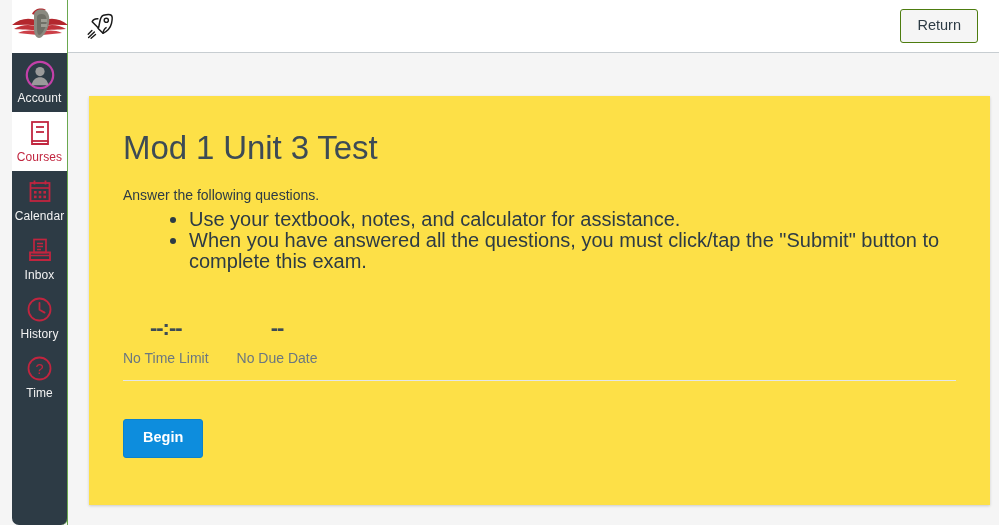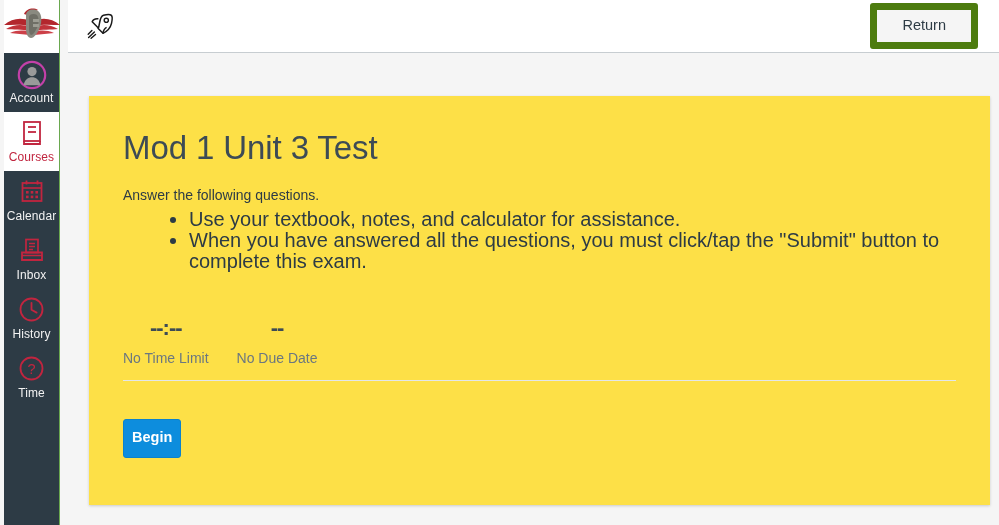--- a/index.html
+++ b/index.html
@@ -9,27 +9,28 @@
     height: 525px;
     overflow: hidden;
     background: #f5f5f5;
     font-family: "Liberation Sans", sans-serif;
     position: relative;
   }
 
   
   #global-nav {
     position: absolute;
-    left: 4px; top: 0;
+    left: 12px; top: 0;
     width: 56px;
     height: 525px;
     background: #2d3b45;
     border-right: 1px solid #6aa84f;
     display: flex;
     flex-direction: column;
+    border-radius: 7px;
   }
   #global-nav::after {
     content: "";
     position: absolute;
     right: -1px; top: 0;
     width: 1px; height: 525px;
     background: #6aa84f;
   }
 
   .brand-logo {
@@ -87,23 +88,23 @@
     padding: 0 21px 0 17px;
     z-index: 2;
   }
   #header-spacer { flex: 1 1 auto; }
 
   .return-btn {
     font-family: "Liberation Sans", sans-serif;
     font-size: 14.5px;
     color: #2d3b45;
     background: #f5f5f5;
-    border: 7px solid #4d7c0f;
+    border: 1px solid #4d7c0f;
     border-radius: 3px;
-    padding: 8px 25px 9px;
+    padding: 8px 16px 9px;
     cursor: pointer;
     line-height: 1.1;
   }
 
   
   #content-area {
     position: absolute;
     left: 68px; top: 53px;
     width: 931px;
     height: 472px;
@@ -185,21 +186,21 @@
 
   #begin-row { padding: 38px 0 39px 0; }
   .begin-btn {
     font-family: "Liberation Sans", sans-serif;
     font-size: 14.5px;
     font-weight: bold;
     color: #ffffff;
     background: #0d8ddd;
     border: 1px solid #0b82cc;
     border-radius: 3px;
-    padding: 10px 8px 11px;
+    padding: 10px 19px 11px;
     cursor: pointer;
     line-height: 1.1;
   }
 </style>
 </head>
 <body>
 
 <nav id="global-nav">
 
   <a class="brand-logo" href="#">

